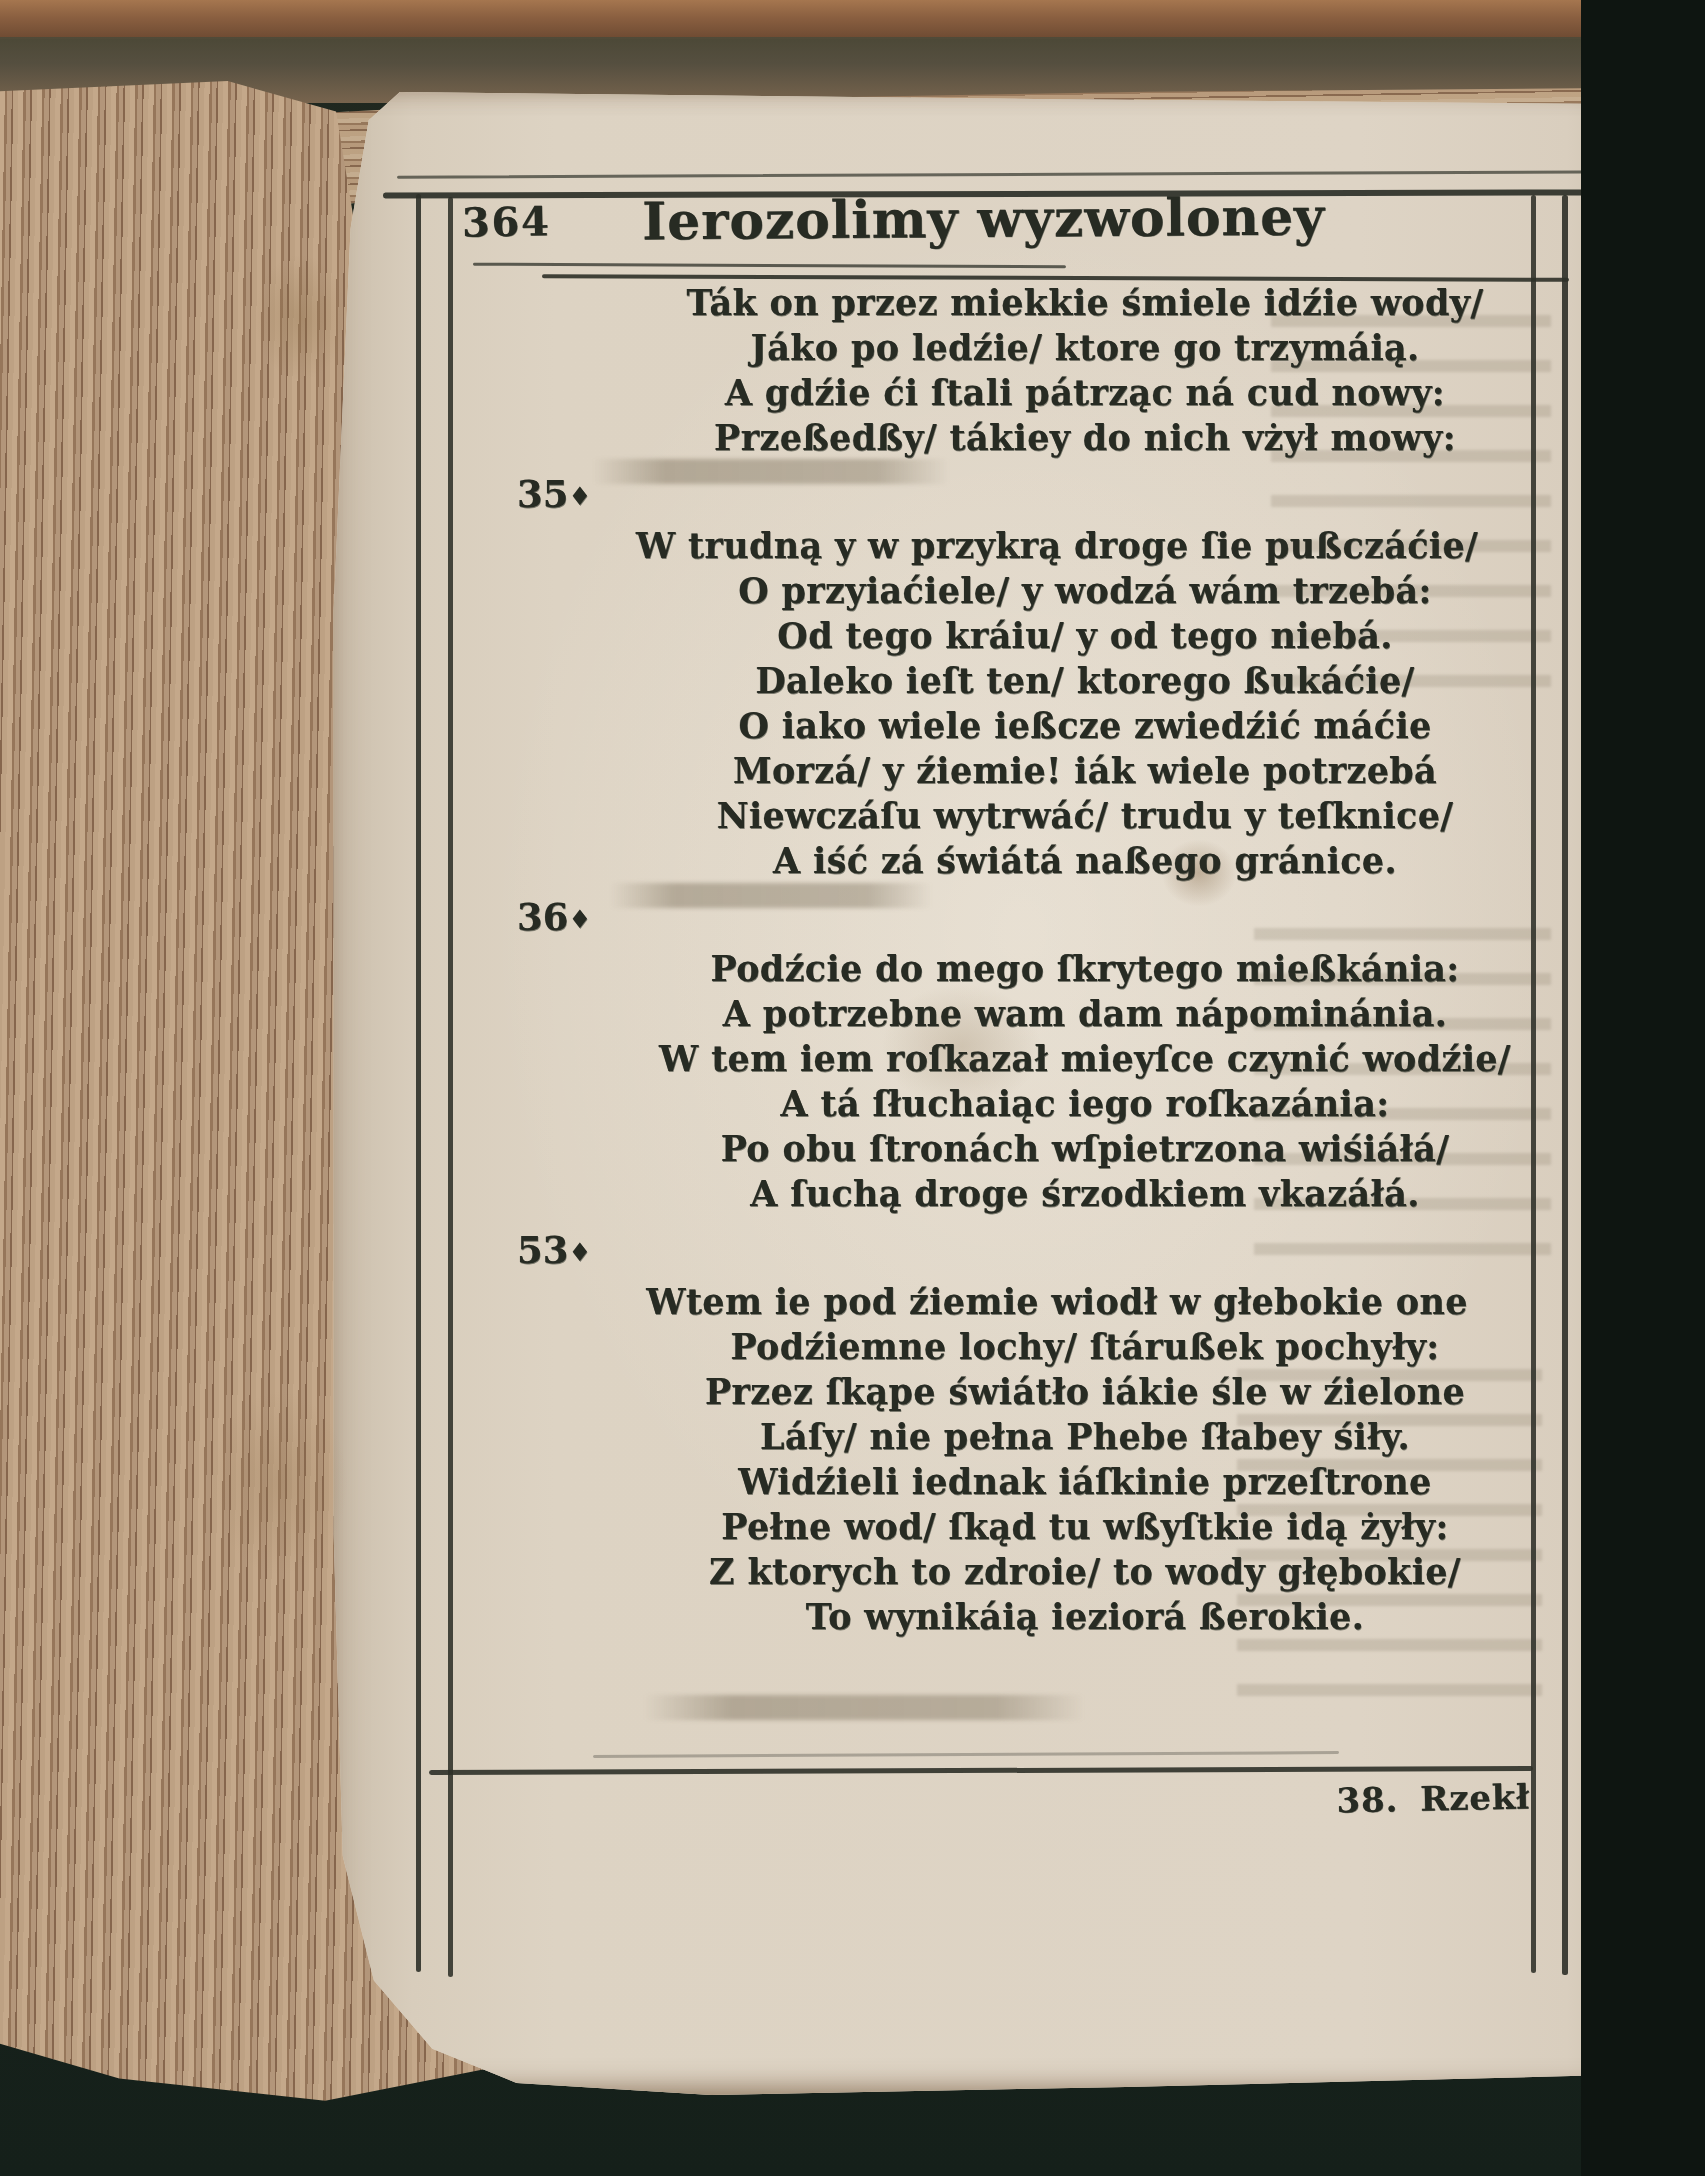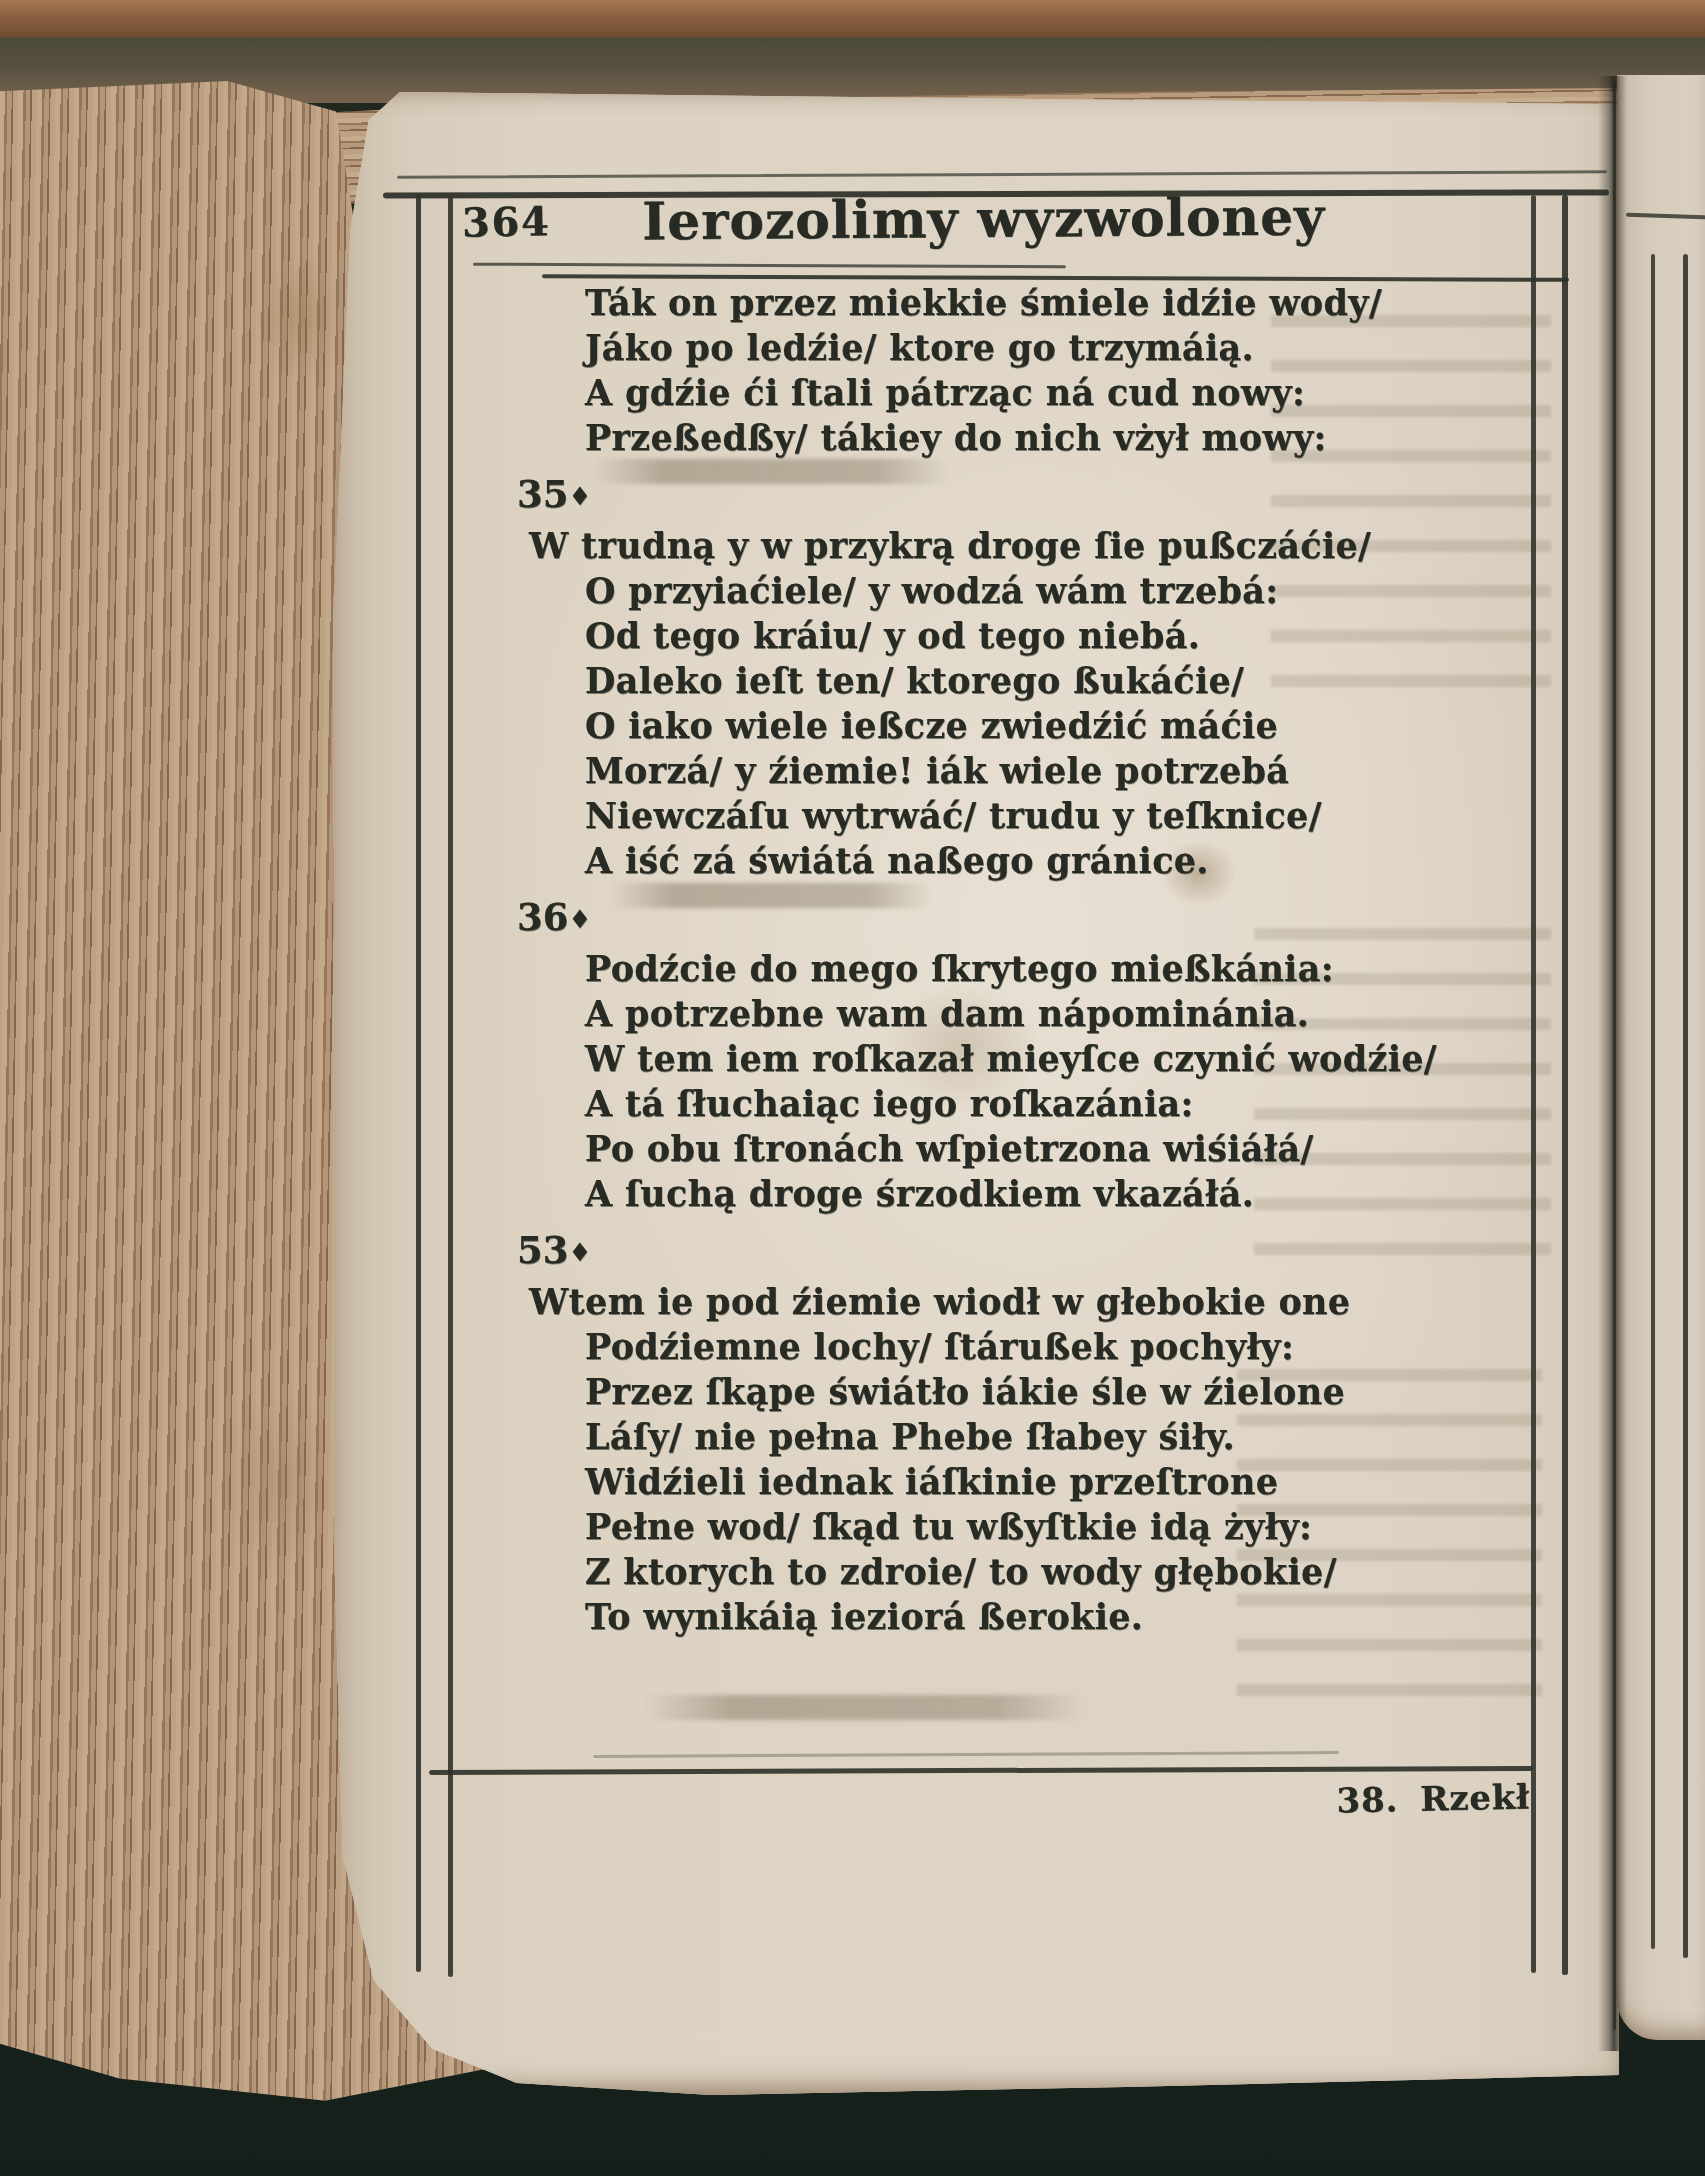--- a/index.html
+++ b/index.html
@@ -1,17 +1,17 @@
 <!DOCTYPE html>
 <html style="font-size:13.6px"><head>
 <meta charset="utf-8">
 <style>
   html,body{margin:0;padding:0;background:#0e1511;}
   .scene{
-    position:relative;width:1705px;height:2176px;overflow:hidden;
+    position:relative;width:1581px;height:2176px;overflow:hidden;
     background:linear-gradient(180deg,#20281f 0%,#1b2420 55%,#15201a 100%);
     font-family:"DejaVu Serif", serif;
   }
   
   .leather-top{
     position:absolute;left:0;top:0;width:100%;height:39px;
     background:linear-gradient(180deg,#a5764f 0%,#8a5f40 45%,#6d4a32 100%);
   }
   .leather-shadow{
     position:absolute;left:0;top:37px;width:100%;height:66px;
@@ -82,21 +82,21 @@
     position:absolute;left:462px;top:198px;font-size:40px;font-weight:700;z-index:12;
     letter-spacing:1.7px;transform:rotate(-1deg);
   }
   .running-title{
     position:absolute;left:458px;top:188px;width:1051px;text-align:center;z-index:12;
     font-size:52px;font-weight:700;letter-spacing:0.8px;transform:rotate(-.4deg);
   }
   .textblock{position:absolute;left:517px;top:280px;width:1068px;z-index:12;}
   .vline{
     font-size:35px;line-height:45px;font-weight:700;letter-spacing:0.3px;
-    white-space:nowrap;padding-left:68px;
+    white-space:nowrap;padding-left:68px;text-align:center;
   }
   .vline.first{padding-left:12px;}
   .stanza-num{
     width:805px;font-size:37px;line-height:42px;font-weight:700;
     margin-top:12.7px;margin-bottom:6px;
   }
   .stanza-num .diamond{font-size:25.4px;vertical-align:1.7px;letter-spacing:0;}
   .catchword{
     position:absolute;left:1187px;top:1780px;width:343px;text-align:right;z-index:12;
     font-size:34px;font-weight:700;letter-spacing:0.8px;transform:rotate(-1.2deg);

